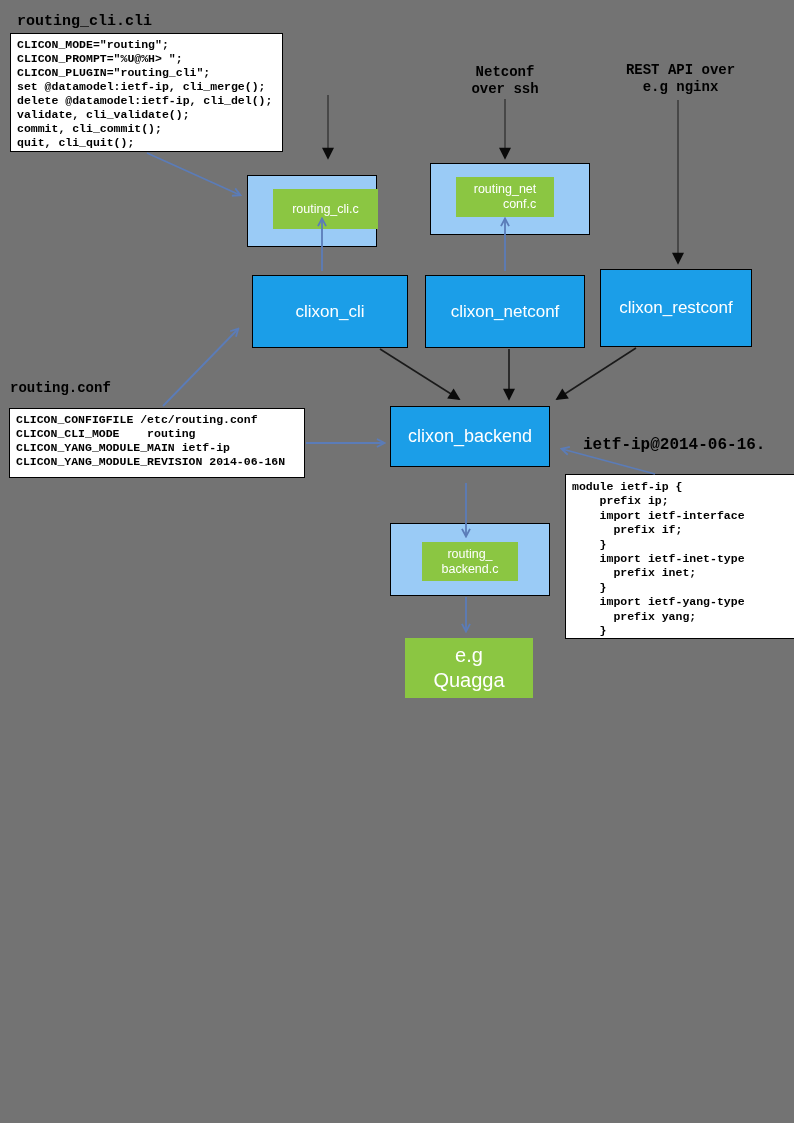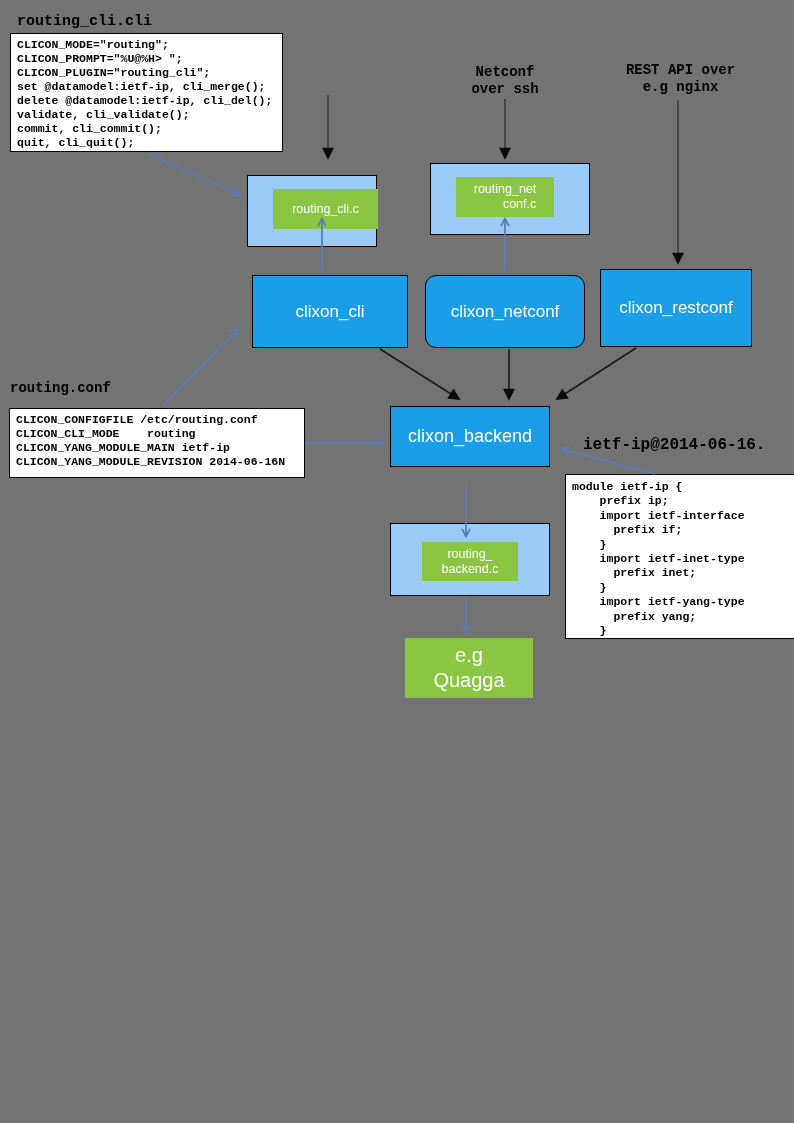--- a/index.html
+++ b/index.html
@@ -49,21 +49,21 @@
 
   <div class="abs lightbox" style="left:247px;top:175px;width:130px;height:72px;">
     <div class="abs greenbox" style="left:25px;top:13px;width:105px;height:40px;">routing_cli.c</div>
   </div>
   <div class="abs lightbox" style="left:430px;top:163px;width:160px;height:72px;">
     <div class="abs greenbox" style="left:25px;top:13px;width:98px;height:40px;text-align:right;">routing_net
 conf.c</div>
   </div>
 
   <div class="abs bluebox" style="left:252px;top:275px;width:156px;height:73px;text-align:center;">clixon_cli</div>
-  <div class="abs bluebox" style="left:425px;top:275px;width:160px;height:73px;border-radius:11px;">clixon_netconf</div>
+  <div class="abs bluebox" style="left:425px;top:275px;width:160px;height:73px;">clixon_netconf</div>
   <div class="abs bluebox" style="left:600px;top:269px;width:152px;height:78px;">clixon_restconf</div>
 
   <div class="abs bluebox" style="left:390px;top:406px;width:160px;height:61px;font-size:18px;">clixon_backend</div>
 
   <div class="abs mono-title" style="left:10px;top:380px;font-size:14px;">routing.conf</div>
   <pre class="abs codebox" style="left:9px;top:408px;width:296px;height:70px;margin:0;">CLICON_CONFIGFILE /etc/routing.conf
 CLICON_CLI_MODE    routing
 CLICON_YANG_MODULE_MAIN ietf-ip
 CLICON_YANG_MODULE_REVISION 2014-06-16N</pre>
 

